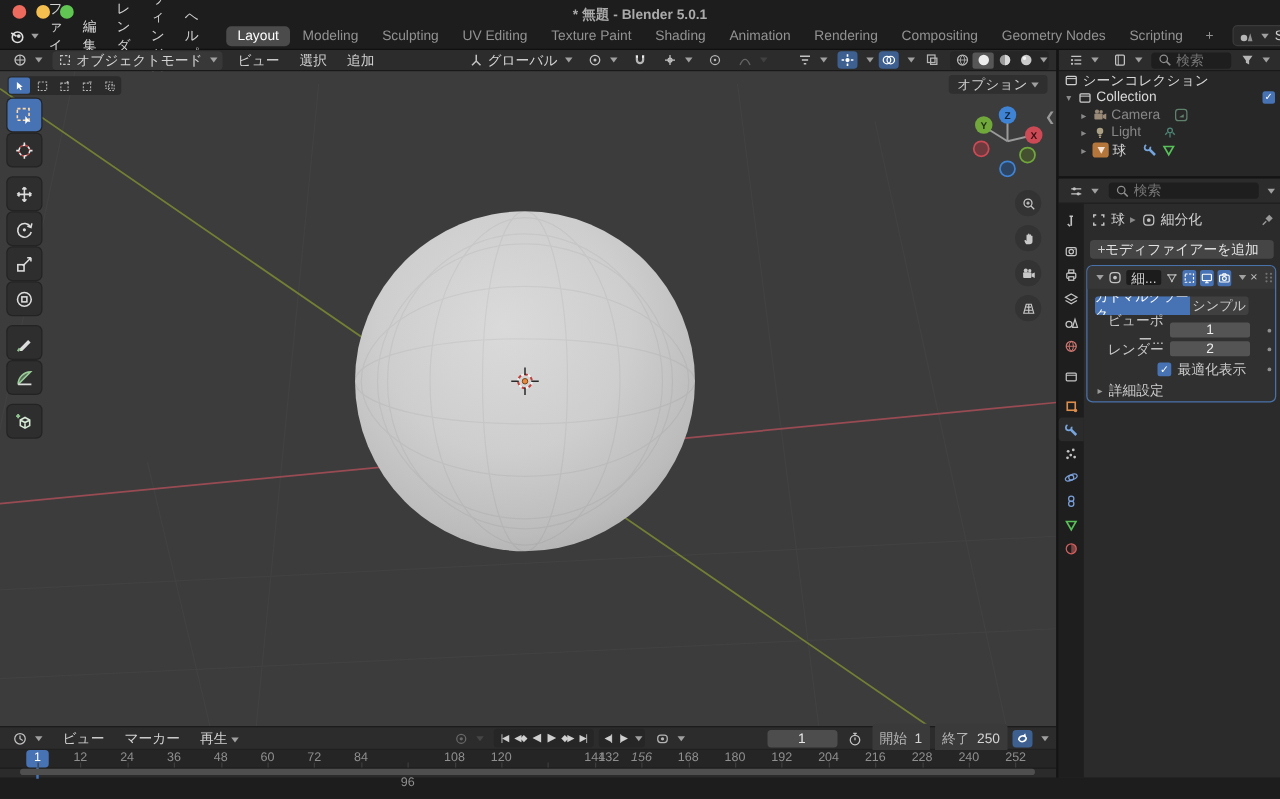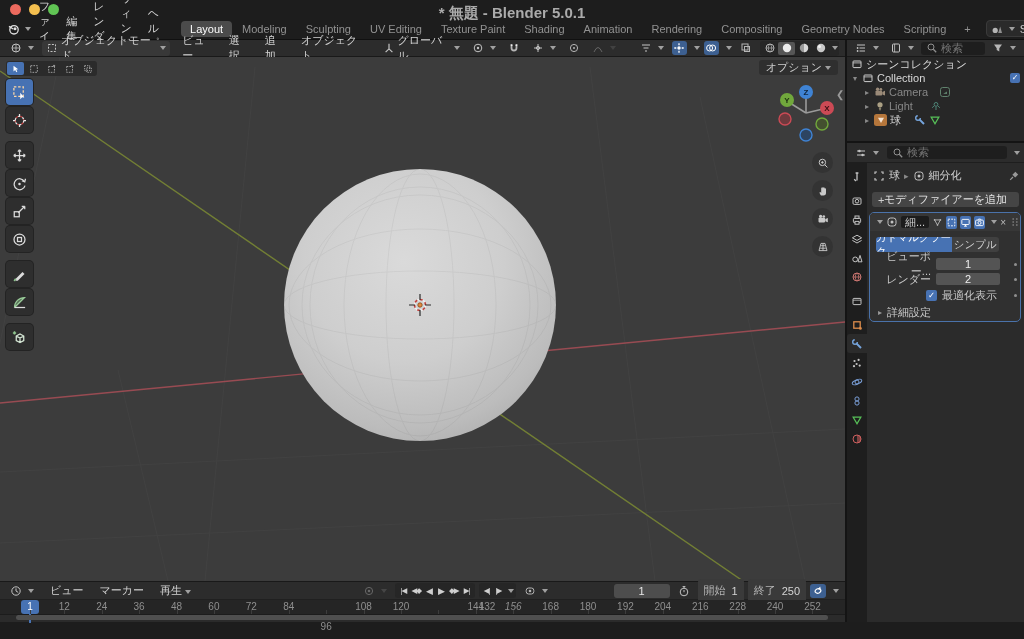--- a/index.html
+++ b/index.html
@@ -7,21 +7,21 @@
   body{font-family:"Liberation Sans","DejaVu Sans",sans-serif;font-size:11px;color:#d4d4d4;background:#1d1d1d}
   #app{position:relative;width:1024px;height:639px;background:#1d1d1d}
   .abs{position:absolute}
   .row{display:flex;align-items:center}
   .cv{width:0;height:0;border-left:3px solid transparent;border-right:3px solid transparent;border-top:4px solid #a0a0a0;display:inline-block;margin-left:3px}
   .cv.dim{opacity:.4}
   .ico{display:inline-flex;align-items:center;justify-content:center;line-height:0}
   
   #titlebar{left:0;top:0;width:1024px;height:18px}
   .light{position:absolute;top:4px;width:11px;height:11px;border-radius:50%}
-  #title{position:absolute;left:0;right:0;top:4px;text-align:center;color:#ababab;font-size:15px;font-weight:bold}
+  #title{position:absolute;left:0;right:0;top:4px;text-align:center;color:#ababab;font-size:11px;font-weight:bold}
   
   #menubar{left:0;top:18px;width:1024px;height:22px;display:flex;align-items:center;padding:0 8px;border-bottom:1px solid #101010}
   .menu-item{padding:2px 8px;color:#d2d2d2;cursor:default;border-radius:3px}
   #workspace-tabs{display:flex;align-items:center;gap:1px;margin-left:14px}
   .wtab{padding:2px 9px;border-radius:4px;color:#929292;white-space:nowrap}
   .wtab.active{background:#4b4b4b;color:#fdfdfd}
   .selgrp{display:flex;align-items:center;background:#2a2a2a;border:1px solid #3a3a3a;border-radius:4px;height:17px;padding:0 4px;gap:3px;margin-left:6px}
   .selgrp .val{color:#cfcfcf;padding:0 8px 0 2px}
   .xmark{color:#6c6c6c;font-size:10px}
   
@@ -182,21 +182,20 @@
             <rect x="2.5" y="2.5" width="7" height="7" fill="none" stroke="#c3c3c3" stroke-dasharray="2 1.4"></rect>
           </svg>
         </span>
       <span>オブジェクトモード</span>
         <i class="cv"></i>
     </span>
     <span id="vp-menus" class="row">
         <span class="menu-item">ビュー</span>
         <span class="menu-item">選択</span>
         <span class="menu-item">追加</span>
-        <span class="menu-item">オブジェクト</span>
       </span>
     <span style="margin-left:auto"></span>
     <span class="hbtn">
       <span class="ico">
           <svg viewBox="0 0 12 12" width="12" height="12">
             <path d="M6,1.8 V6.8 M6,6.8 L2.6,10.2 M6,6.8 L9.4,10.2" stroke="#c3c3c3" fill="none" stroke-width="1.2"></path>
           </svg>
         </span>
       <span>グローバル</span>
         <i class="cv"></i>

